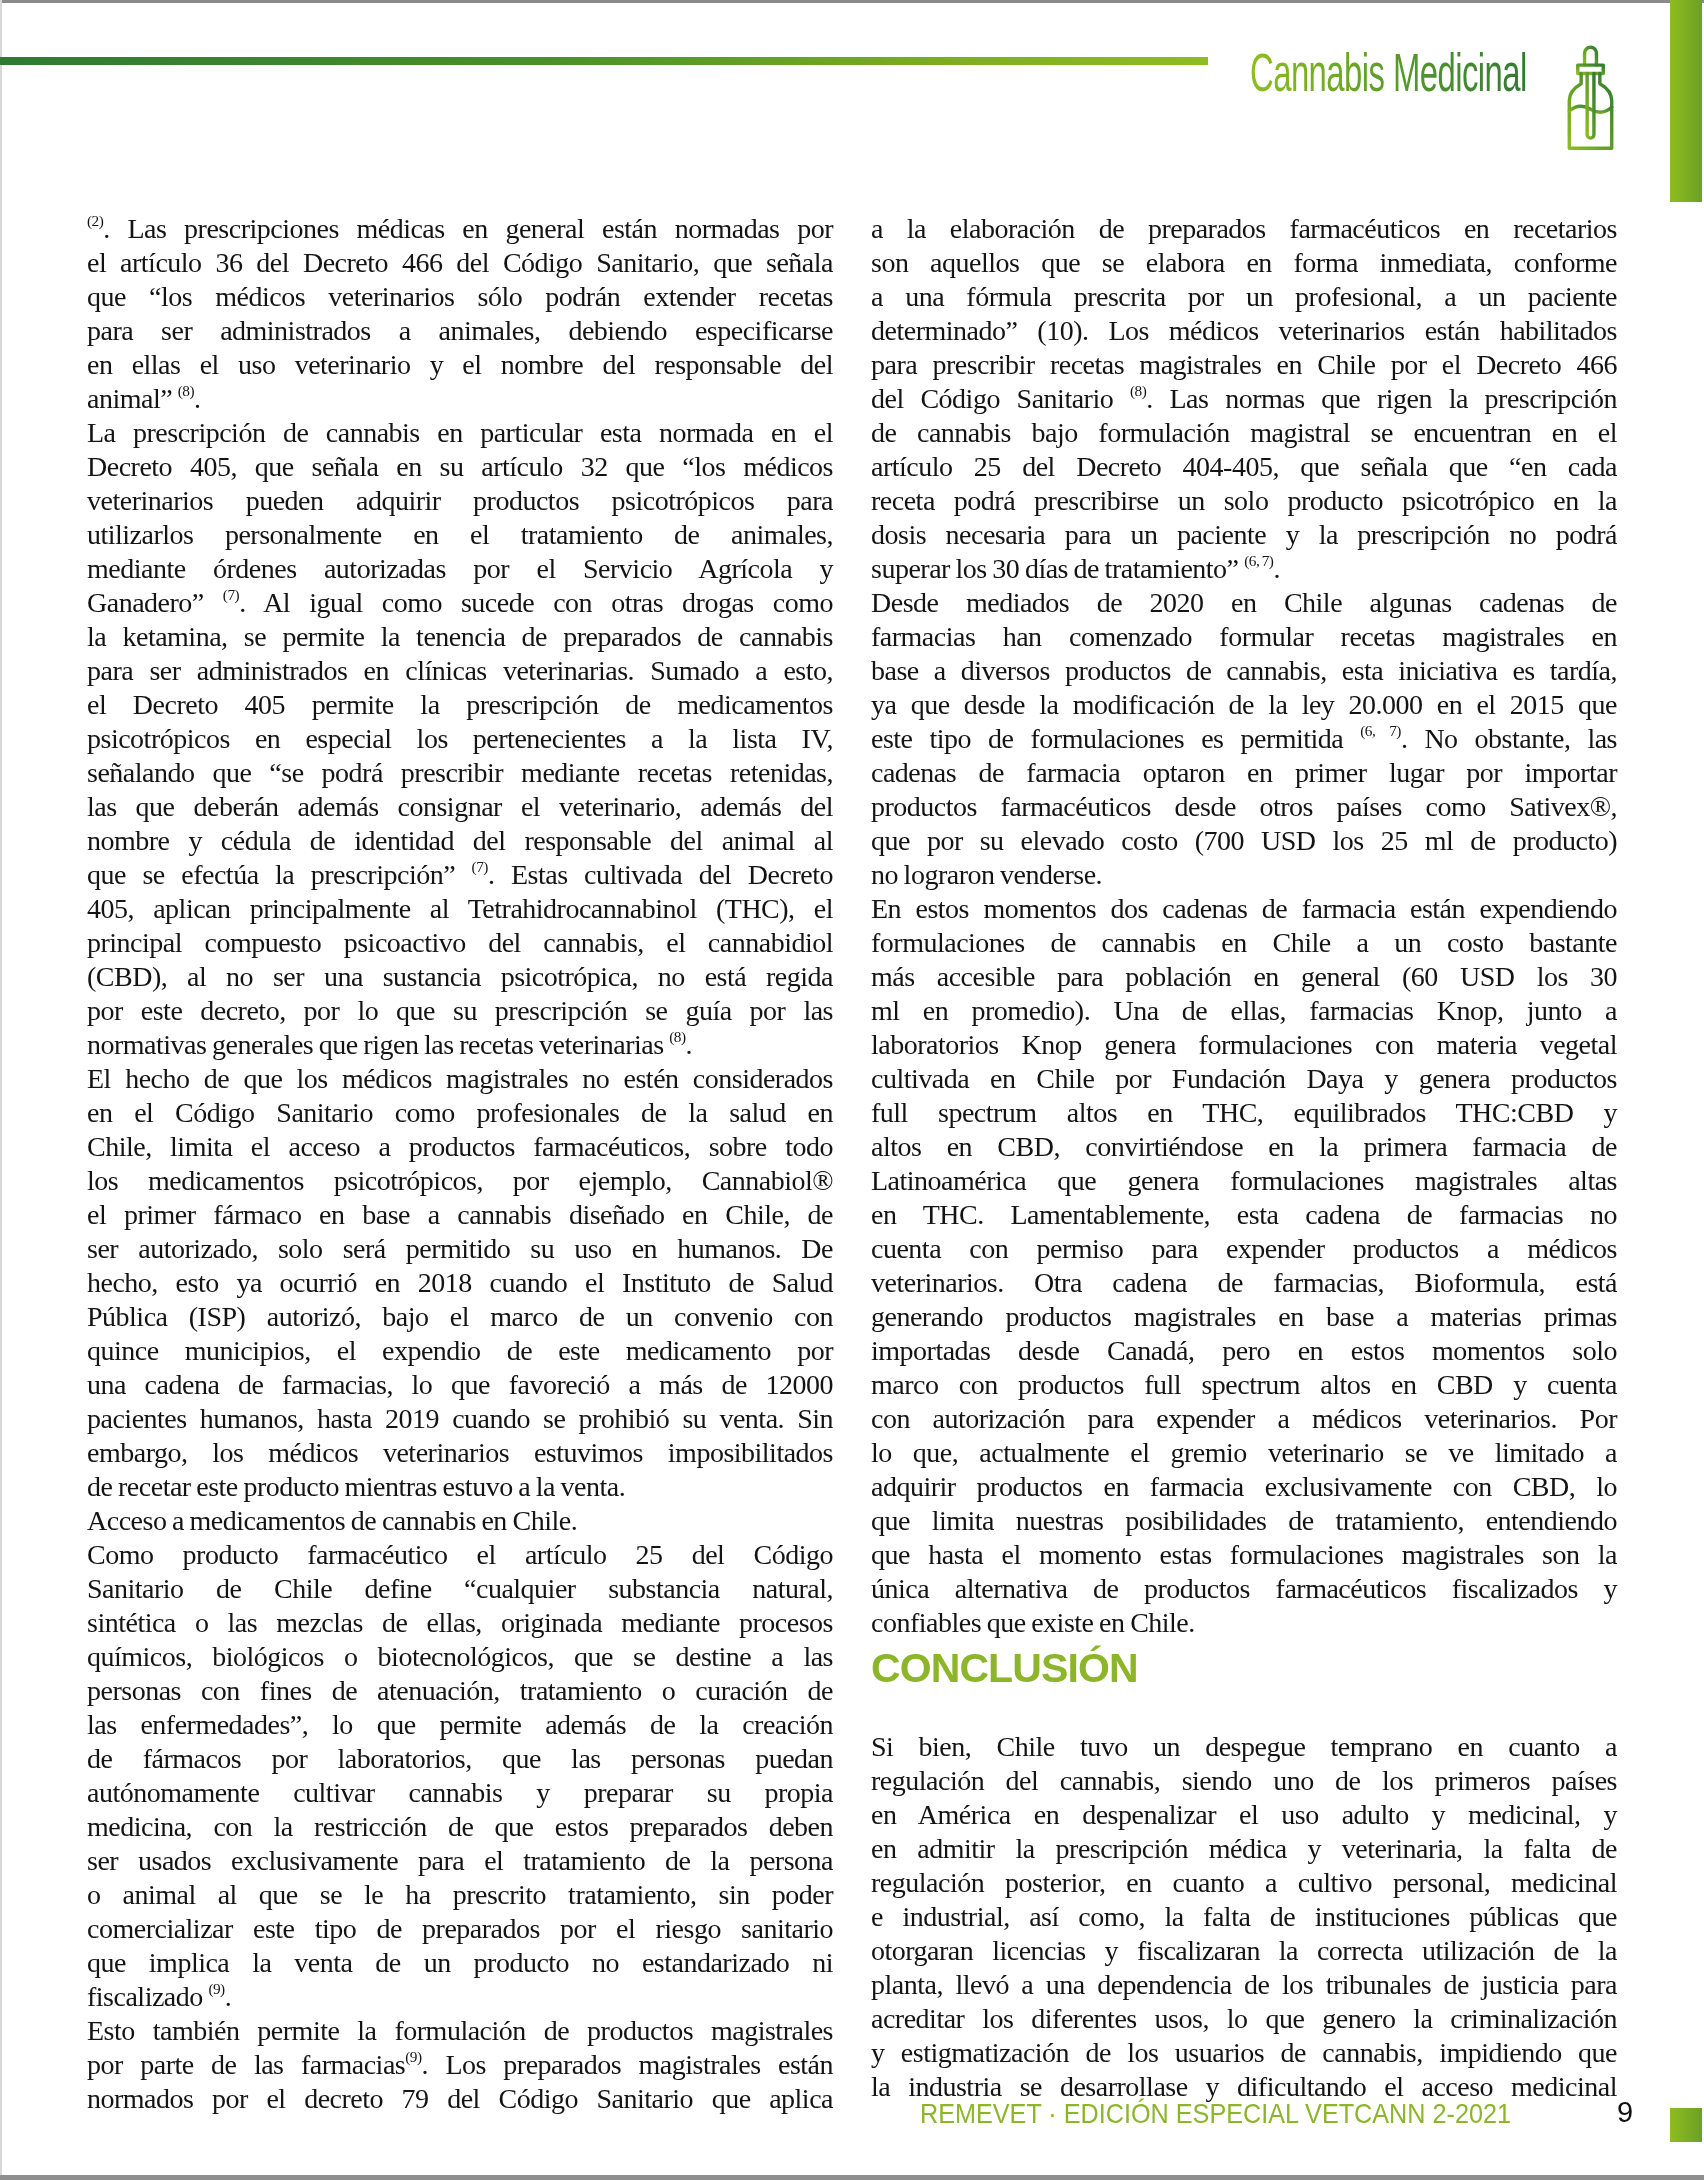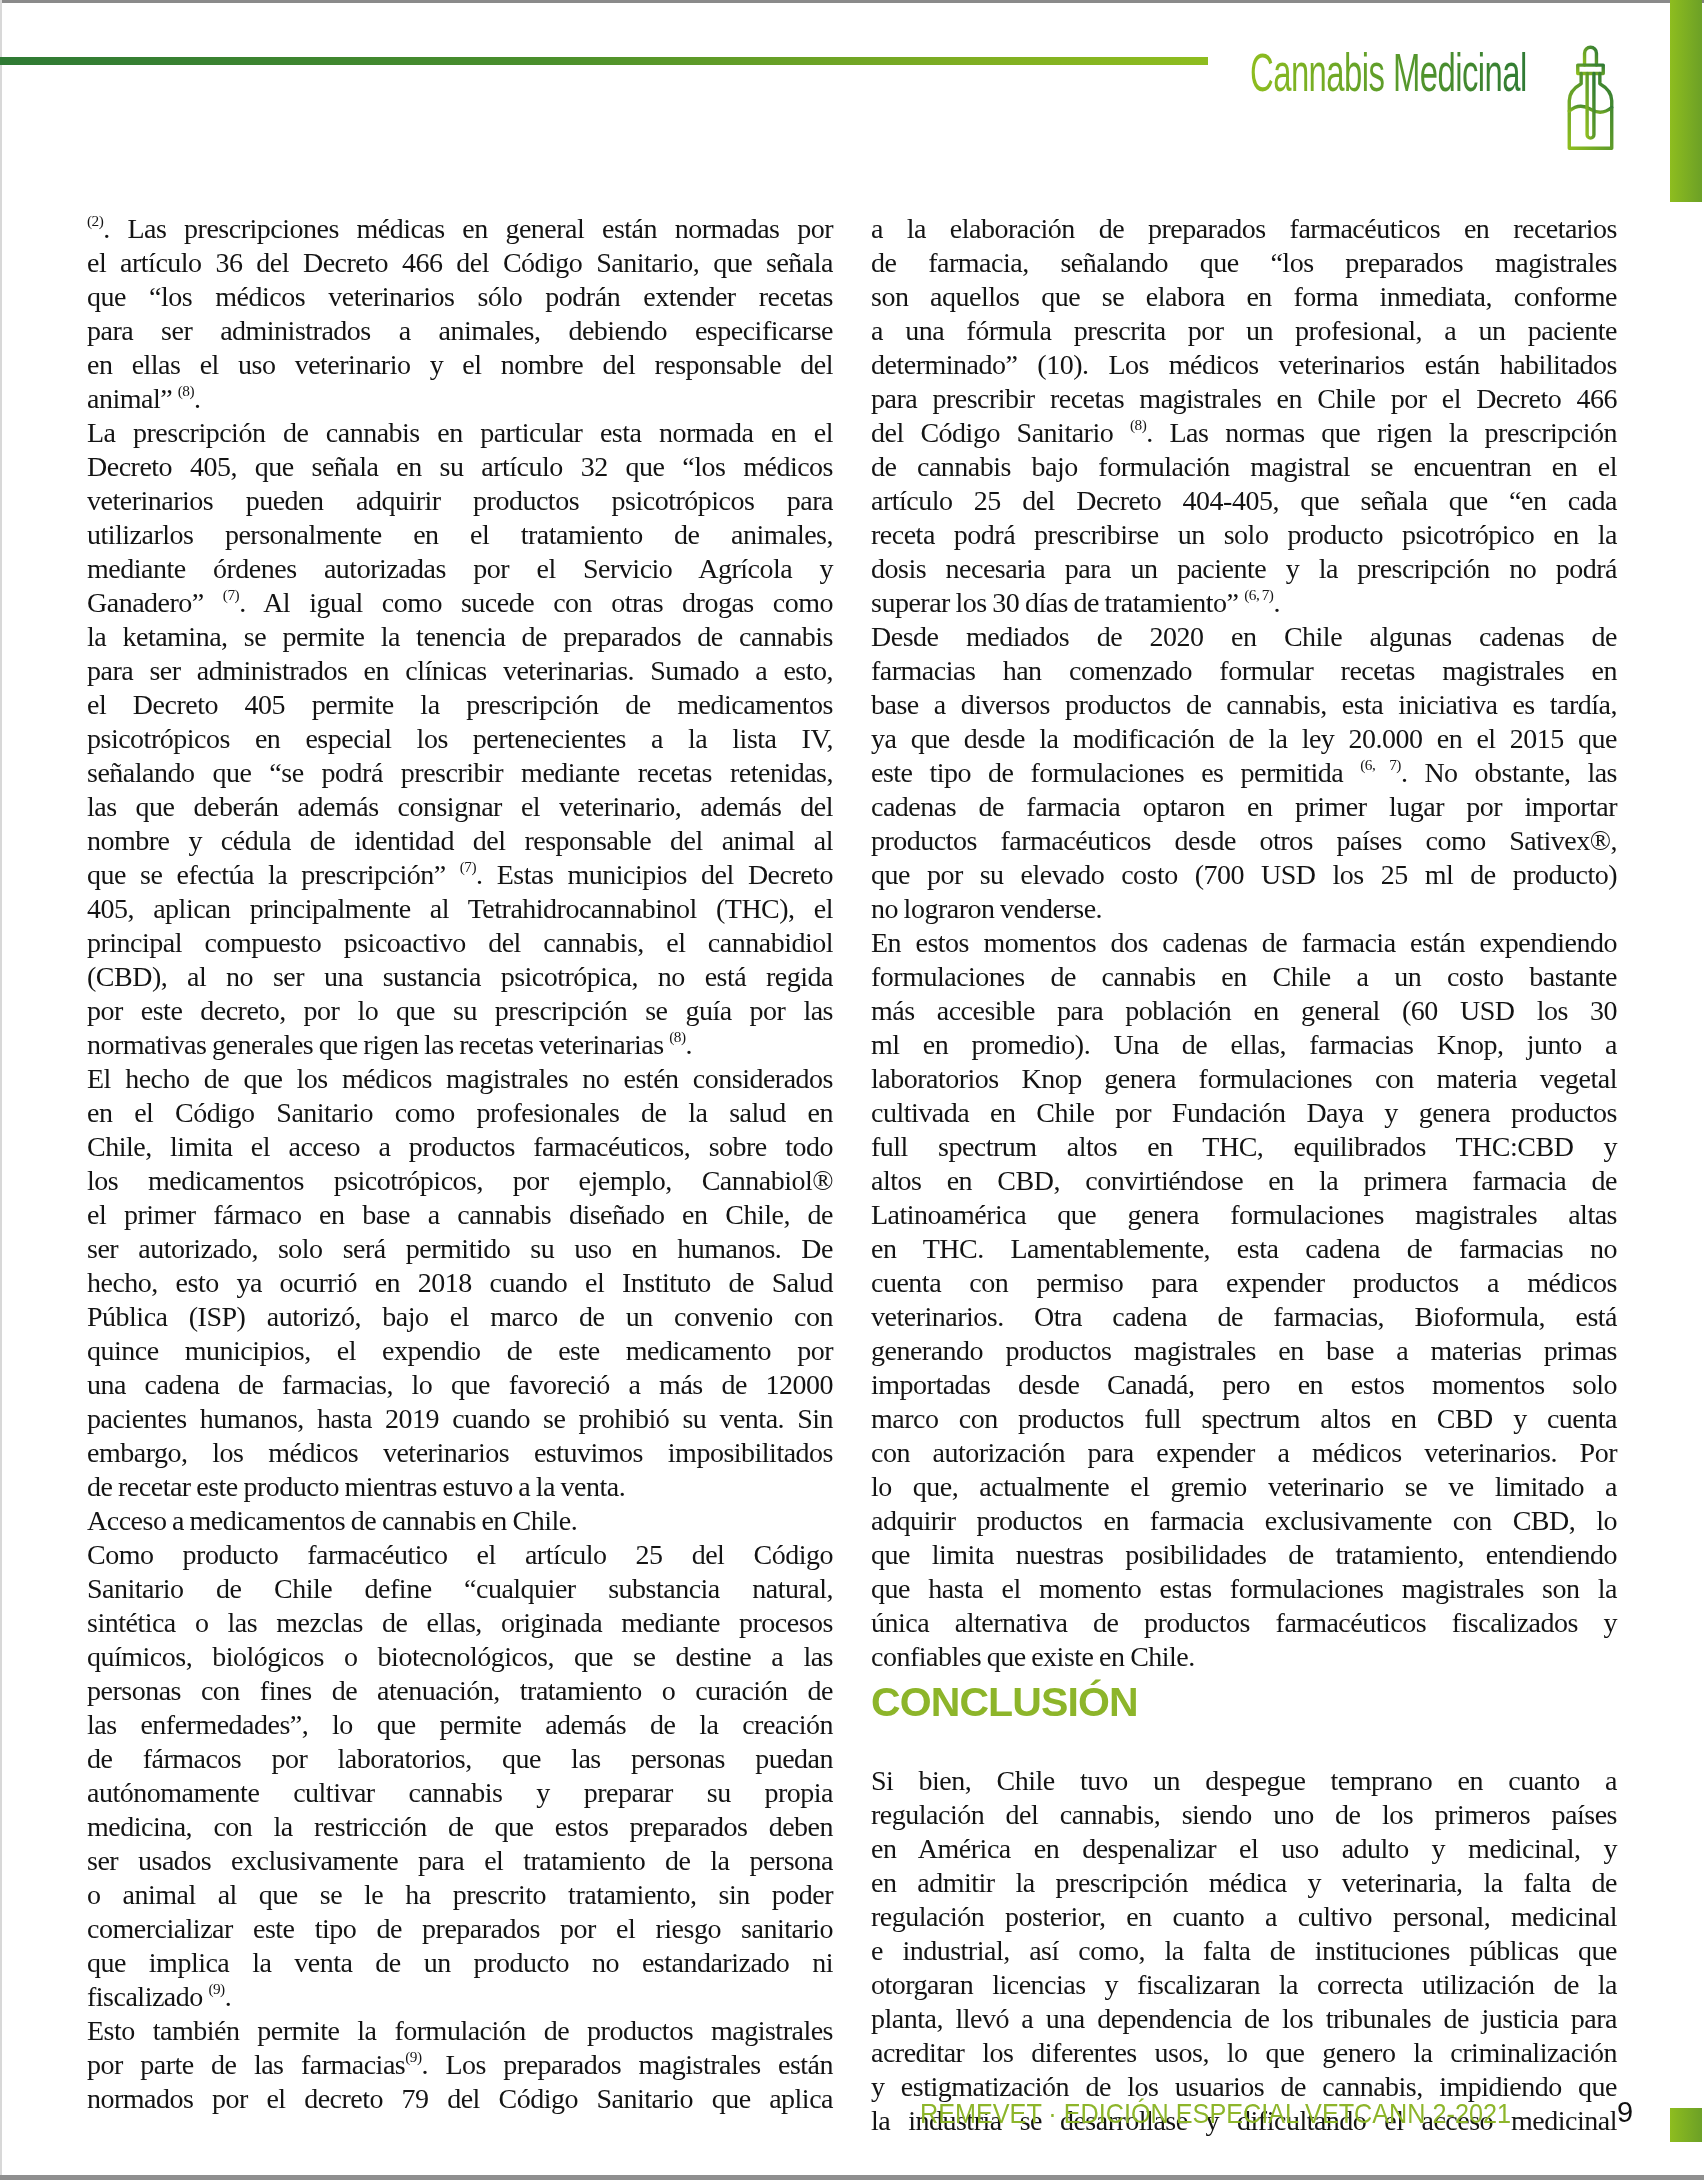--- a/index.html
+++ b/index.html
@@ -109,21 +109,21 @@
       <span class="line"><span class="inner"><span>utilizarlos personalmente en el tratamiento de animales,</span></span></span>
       <span class="line"><span class="inner"><span>mediante órdenes autorizadas por el Servicio Agrícola y</span></span></span>
       <span class="line"><span class="inner"><span>Ganadero” </span><span class="sup">(7)</span><span>. Al igual como sucede con otras drogas como</span></span></span>
       <span class="line"><span class="inner"><span>la ketamina, se permite la tenencia de preparados de cannabis</span></span></span>
       <span class="line"><span class="inner"><span>para ser administrados en clínicas veterinarias. Sumado a esto,</span></span></span>
       <span class="line"><span class="inner"><span>el Decreto 405 permite la prescripción de medicamentos</span></span></span>
       <span class="line"><span class="inner"><span>psicotrópicos en especial los pertenecientes a la lista IV,</span></span></span>
       <span class="line"><span class="inner"><span>señalando que “se podrá prescribir mediante recetas retenidas,</span></span></span>
       <span class="line"><span class="inner"><span>las que deberán además consignar el veterinario, además del</span></span></span>
       <span class="line"><span class="inner"><span>nombre y cédula de identidad del responsable del animal al</span></span></span>
-      <span class="line"><span class="inner"><span>que se efectúa la prescripción” </span><span class="sup">(7)</span><span>. Estas municipios del Decreto</span></span></span>
+      <span class="line"><span class="inner"><span>que se efectúa la prescripción” </span><span class="sup">(7)</span><span>. Estas cultivada del Decreto</span></span></span>
       <span class="line"><span class="inner"><span>405, aplican principalmente al Tetrahidrocannabinol (THC), el</span></span></span>
       <span class="line"><span class="inner"><span>principal compuesto psicoactivo del cannabis, el cannabidiol</span></span></span>
       <span class="line"><span class="inner"><span>(CBD), al no ser una sustancia psicotrópica, no está regida</span></span></span>
       <span class="line"><span class="inner"><span>por este decreto, por lo que su prescripción se guía por las</span></span></span>
       <span class="line last"><span class="inner"><span>normativas generales que rigen las recetas veterinarias </span><span class="sup">(8)</span><span>.</span></span></span>
       <span class="line"><span class="inner"><span>El hecho de que los médicos magistrales no estén considerados</span></span></span>
       <span class="line"><span class="inner"><span>en el Código Sanitario como profesionales de la salud en</span></span></span>
       <span class="line"><span class="inner"><span>Chile, limita el acceso a productos farmacéuticos, sobre todo</span></span></span>
       <span class="line"><span class="inner"><span>los medicamentos psicotrópicos, por ejemplo, Cannabiol®</span></span></span>
       <span class="line"><span class="inner"><span>el primer fármaco en base a cannabis diseñado en Chile, de</span></span></span>
@@ -150,21 +150,20 @@
       <span class="line"><span class="inner"><span>comercializar este tipo de preparados por el riesgo sanitario</span></span></span>
       <span class="line"><span class="inner"><span>que implica la venta de un producto no estandarizado ni</span></span></span>
       <span class="line last"><span class="inner"><span>fiscalizado </span><span class="sup">(9)</span><span>.</span></span></span>
       <span class="line"><span class="inner"><span>Esto también permite la formulación de productos magistrales</span></span></span>
       <span class="line"><span class="inner"><span>por parte de las farmacias</span><span class="sup">(9)</span><span>. Los preparados magistrales están</span></span></span>
       <span class="line"><span class="inner"><span>normados por el decreto 79 del Código Sanitario que aplica</span></span></span>
     </div>
   <div class="column col-right" id="col-right">
     <div id="right-before">
         <span class="line"><span class="inner"><span>a la elaboración de preparados farmacéuticos en recetarios</span></span></span>
-        <span class="line"><span class="inner"><span>de farmacia, señalando que “los preparados magistrales</span></span></span>
         <span class="line"><span class="inner"><span>son aquellos que se elabora en forma inmediata, conforme</span></span></span>
         <span class="line"><span class="inner"><span>a una fórmula prescrita por un profesional, a un paciente</span></span></span>
         <span class="line"><span class="inner"><span>determinado” (10). Los médicos veterinarios están habilitados</span></span></span>
         <span class="line"><span class="inner"><span>para prescribir recetas magistrales en Chile por el Decreto 466</span></span></span>
         <span class="line"><span class="inner"><span>del Código Sanitario </span><span class="sup">(8)</span><span>. Las normas que rigen la prescripción</span></span></span>
         <span class="line"><span class="inner"><span>de cannabis bajo formulación magistral se encuentran en el</span></span></span>
         <span class="line"><span class="inner"><span>artículo 25 del Decreto 404-405, que señala que “en cada</span></span></span>
         <span class="line"><span class="inner"><span>receta podrá prescribirse un solo producto psicotrópico en la</span></span></span>
         <span class="line"><span class="inner"><span>dosis necesaria para un paciente y la prescripción no podrá</span></span></span>
         <span class="line last"><span class="inner"><span>superar los 30 días de tratamiento” </span><span class="sup">(6, 7)</span><span>.</span></span></span>

